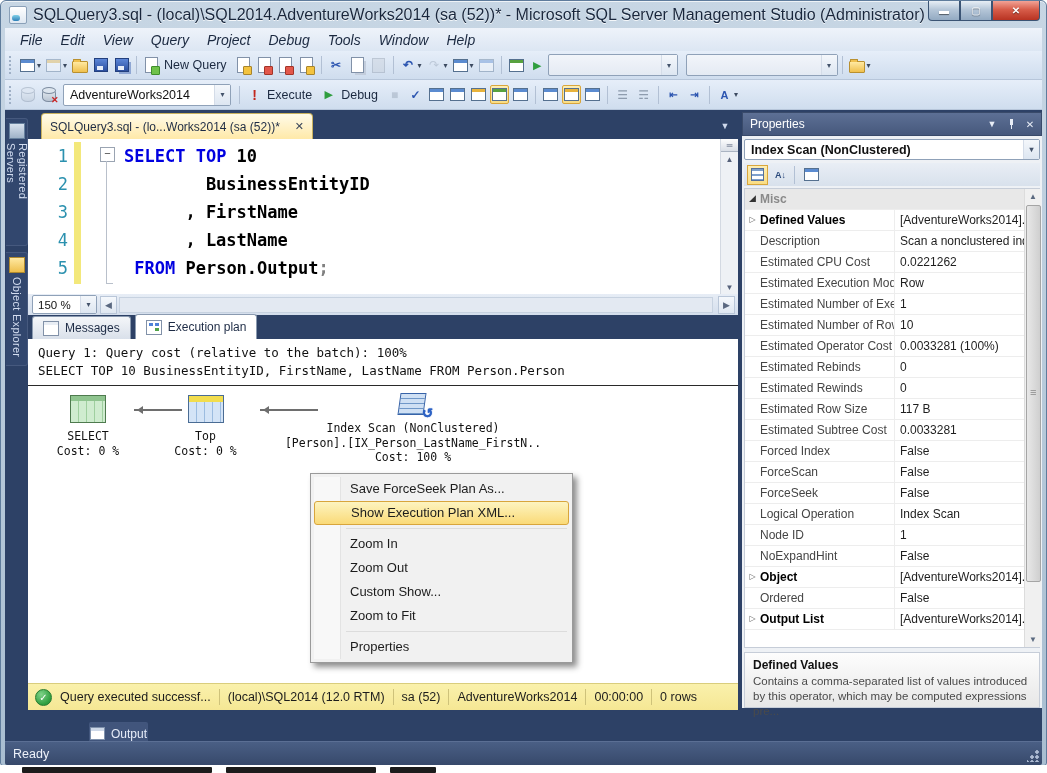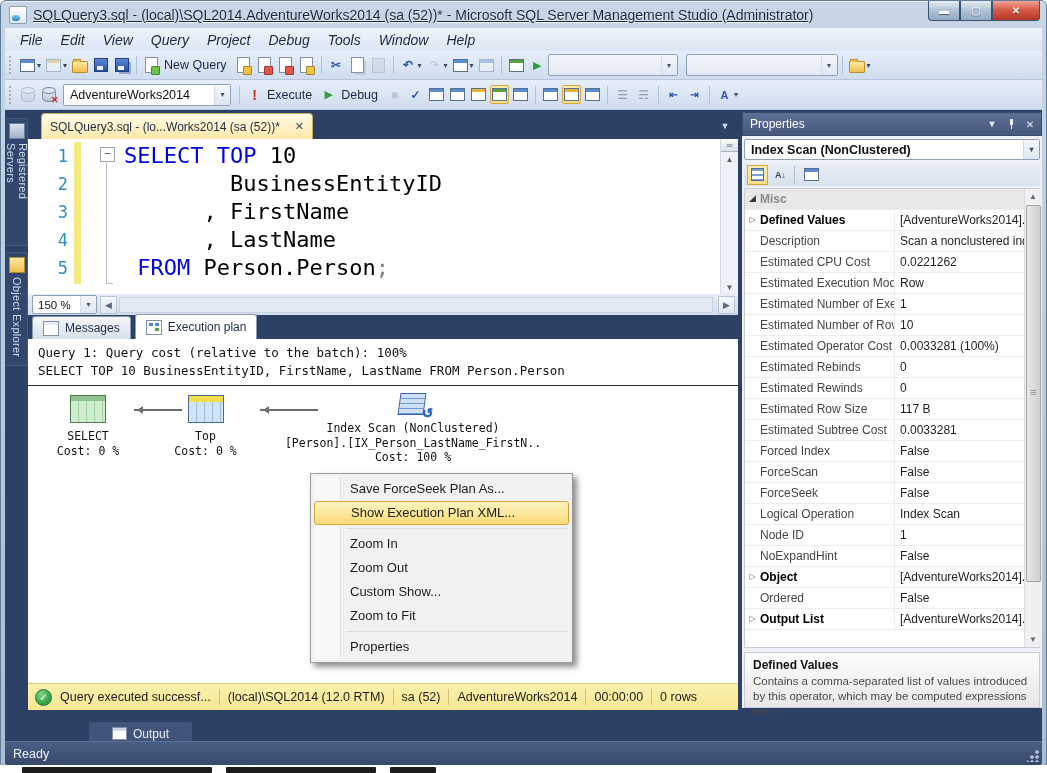--- a/index.html
+++ b/index.html
@@ -3,21 +3,21 @@
 <meta charset="utf-8">
 <style>
   html,body{margin:0;padding:0;background:#fff;}
   #app{position:relative;width:1047px;height:773px;font-family:"Liberation Sans",sans-serif;overflow:hidden;background:#fff;-webkit-font-smoothing:antialiased;}
   
   #frame{position:absolute;left:0;top:0;width:1045px;height:764px;border:1px solid #5f7c9c;border-radius:6px 6px 3px 3px;
          background:linear-gradient(#c7d6e4,#a9bed1);box-shadow:inset 0 1px 0 rgba(255,255,255,.7);}
   #titlebar{position:absolute;left:4px;top:1px;width:1037px;height:26px;display:flex;align-items:center;}
   .app-icon{width:16px;height:16px;margin:0 6px 0 4px;position:relative;background:linear-gradient(#fff,#dfe8f2);border:1px solid #8aa0b8;border-radius:2px;}
   .app-icon::after{content:"";position:absolute;left:2px;bottom:2px;width:8px;height:6px;background:linear-gradient(#7fd0e8,#2d7fb8);border-radius:40%/60%;}
-  #title-text{font-size:14px;color:#18263c;white-space:nowrap;overflow:hidden;text-shadow:0 1px 0 rgba(255,255,255,.8);text-decoration:underline;}
+  #title-text{font-size:16px;color:#18263c;white-space:nowrap;overflow:hidden;text-shadow:0 1px 0 rgba(255,255,255,.8);}
   #win-controls{position:absolute;right:2px;top:-1px;display:flex;}
   .wc{height:19px;border:1px solid #3b5474;border-top:none;display:flex;align-items:center;justify-content:center;
       font-size:10px;color:#fff;text-shadow:0 1px 1px rgba(0,0,0,.5);background:linear-gradient(#e7eef5,#b5c6d8 45%,#93aac2);}
   .wc span{color:#fff;}
   #btn-min{width:30px;border-radius:0 0 0 4px;}
   #btn-max{width:30px;}
   #btn-close{width:46px;border-radius:0 0 4px 0;background:linear-gradient(#f2a396,#d75d4a 45%,#b83322);font-weight:bold;}
   
   #menubar{position:absolute;left:4px;top:27px;width:1037px;height:23px;background:linear-gradient(#eef3fa,#dce6f3);display:flex;align-items:center;padding-left:6px;box-sizing:border-box;}
   #menubar ul{list-style:none;margin:0;padding:0;display:flex;}
@@ -68,21 +68,21 @@
   .vi-tree{background:linear-gradient(#ffe9a2,#eebf4d);border:1px solid #b08a2e;}
   .vtab .vlabel{writing-mode:vertical-rl;font-size:11px;color:#d3ddf0;letter-spacing:.3px;padding-bottom:6px;}
   
   #doc-tab{position:absolute;left:36px;top:3px;width:272px;height:26px;border-radius:4px 4px 0 0;border:1px solid #c9b25f;border-bottom:none;
            background:linear-gradient(#fffbe9,#ffe9a8);display:flex;align-items:center;padding:0 8px;box-sizing:border-box;}
   #doc-tab .dt-text{font-size:12px;color:#1d2b45;white-space:nowrap;overflow:hidden;flex:1;}
   #doc-tab .dt-close{font-size:11px;color:#3a465a;margin-left:6px;}
   #tabstrip-caret{position:absolute;left:712px;top:8px;width:16px;height:15px;display:flex;align-items:center;justify-content:center;color:#cfd9ec;font-size:9px;}
   
   #editor{position:absolute;left:23px;top:29px;width:710px;height:155px;background:#fff;overflow:hidden;}
-  .eline{position:absolute;left:0;height:28px;line-height:28px;font-family:"DejaVu Sans Mono",monospace;font-size:22px;white-space:pre;}
+  .eline{position:absolute;left:0;height:28px;line-height:28px;font-family:"DejaVu Sans Mono",monospace;font-size:17px;white-space:pre;font-weight:bold;}
   .lnum{position:absolute;width:40px;text-align:right;color:#2b91af;font-family:"DejaVu Sans Mono",monospace;font-size:17px;height:28px;line-height:28px;}
   #chgbar{position:absolute;left:46px;top:3px;width:7px;height:142px;background:#f3e87b;}
   .code{left:96px;color:#000;}
   .kw{color:#0000e0;}
   .punct{color:#808080;}
   #fold{position:absolute;left:72px;top:8px;width:13px;height:13px;border:1px solid #9aa4b2;background:#fff;color:#444;font-size:11px;line-height:11px;text-align:center;}
   #foldline{position:absolute;left:78px;top:22px;width:6px;height:122px;border-left:1px solid #b9c0cb;border-bottom:1px solid #b9c0cb;}
   #evscroll{position:absolute;right:0;top:0;width:17px;height:100%;background:#eef1f5;border-left:1px solid #d3d9e2;}
   #evscroll .split{height:12px;background:linear-gradient(#fdfdfd,#d9dee6);border-bottom:1px solid #aab4c2;display:flex;align-items:center;justify-content:center;font-size:8px;color:#55617a;}
   #evscroll .sarrow{height:14px;display:flex;align-items:center;justify-content:center;font-size:8px;color:#55617a;}
@@ -119,21 +119,21 @@
   #ctx{position:absolute;left:310px;top:473px;width:257px;background:#f1f1f1;border:1px solid #9a9a9a;box-shadow:4px 4px 6px rgba(0,0,0,.45);padding:3px 2px;z-index:30;}
   #ctx .gutter{position:absolute;left:3px;top:3px;bottom:3px;width:26px;background:#f8f8f8;border-right:1px solid #e3e3e3;}
   .ctx-item{position:relative;height:24px;line-height:24px;padding-left:37px;font-size:13px;color:#1c1c1c;white-space:nowrap;}
   .ctx-item.hl{background:linear-gradient(#fdf4c0,#fada78);border:1px solid #d8a53c;border-radius:3px;height:22px;line-height:22px;margin:0 1px;padding-left:36px;}
   .ctx-item.sep{height:1px;background:#dcdcdc;margin:3px 3px 3px 33px;padding:0;}
   
   #qstatus{position:absolute;left:23px;top:573px;width:710px;height:27px;background:linear-gradient(#faf1ac,#f5e794);border-top:1px solid #d9cd7d;display:flex;align-items:center;font-size:12.5px;color:#1c1c1c;box-sizing:border-box;}
   .qs-sep{width:1px;height:16px;background:#cec27a;margin:0 8px;}
   #qcheck{width:15px;height:15px;border-radius:50%;margin:0 8px 0 7px;background:radial-gradient(circle at 35% 30%,#7fd489,#2f9e3f 70%);border:1px solid #247a30;display:flex;align-items:center;justify-content:center;color:#fff;font-size:10px;}
   
-  #output-btn{position:absolute;left:84px;top:612px;height:21px;display:flex;align-items:center;padding:0 22px;background:#41557c;border:1px solid #56699013;border-radius:2px;justify-content:flex-end;}
+  #output-btn{position:absolute;left:84px;top:612px;height:21px;display:flex;align-items:center;padding:0 0;background:#41557c;border:1px solid #56699013;border-radius:2px;justify-content:flex-end;}
   #output-btn .oicon{width:13px;height:11px;background:#fff;border:1px solid #7f91ac;box-shadow:inset 0 3px 0 #cdd8e8;margin-right:6px;}
   #output-btn .olabel{font-size:12px;color:#e6ecf8;}
   #statusbar{position:absolute;left:4px;top:740px;width:1037px;height:23px;background:linear-gradient(#4a5f85,#37496b);border-top:1px solid #5b6f94;display:flex;align-items:center;border-radius:0 0 2px 2px;}
   #statusbar .stext{font-size:12.5px;color:#eef2fa;margin-left:8px;}
   #grip{position:absolute;right:3px;bottom:3px;width:12px;height:12px;background:
     radial-gradient(circle at 10px 2px,#aebcd4 1.5px,transparent 2px),
     radial-gradient(circle at 10px 7px,#aebcd4 1.5px,transparent 2px),
     radial-gradient(circle at 5px 7px,#aebcd4 1.5px,transparent 2px),
     radial-gradient(circle at 10px 12px,#aebcd4 1.5px,transparent 2px),
     radial-gradient(circle at 5px 12px,#aebcd4 1.5px,transparent 2px),
@@ -395,21 +395,21 @@
         <span class="lnum" style="top:59px;">3</span>
         <span class="lnum" style="top:87px;">4</span>
         <span class="lnum" style="top:115px;">5</span>
         <div id="chgbar"></div>
         <div id="fold">−</div>
         <div id="foldline"></div>
         <div class="eline code" style="top:3px;"><span class="kw">SELECT </span><span class="kw">TOP</span><span> 10</span></div>
         <div class="eline code" style="top:31px;"><span>        BusinessEntityID</span></div>
         <div class="eline code" style="top:59px;"><span>      , FirstName</span></div>
         <div class="eline code" style="top:87px;"><span>      , LastName</span></div>
-        <div class="eline code" style="top:115px;"><span> </span><span class="kw">FROM</span><span> Person.Person</span><span class="punct">;</span></div>
+        <div class="eline code" style="top:115px;"><span> </span><span class="kw">FROM</span><span> Person.Output</span><span class="punct">;</span></div>
         <div id="evscroll">
           <div class="split">═</div>
           <div class="sarrow">▲</div>
           <div class="sarrow bottom">▼</div>
         </div>
       </div>
 
       <div id="zoomrow">
         <span class="combo" id="zoom-combo">
           <span>150 %</span>

